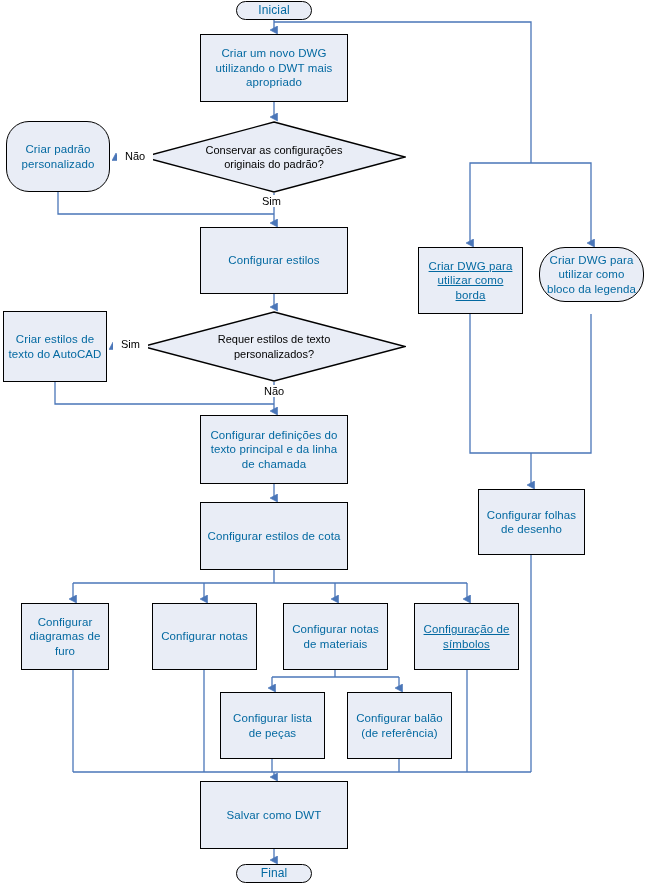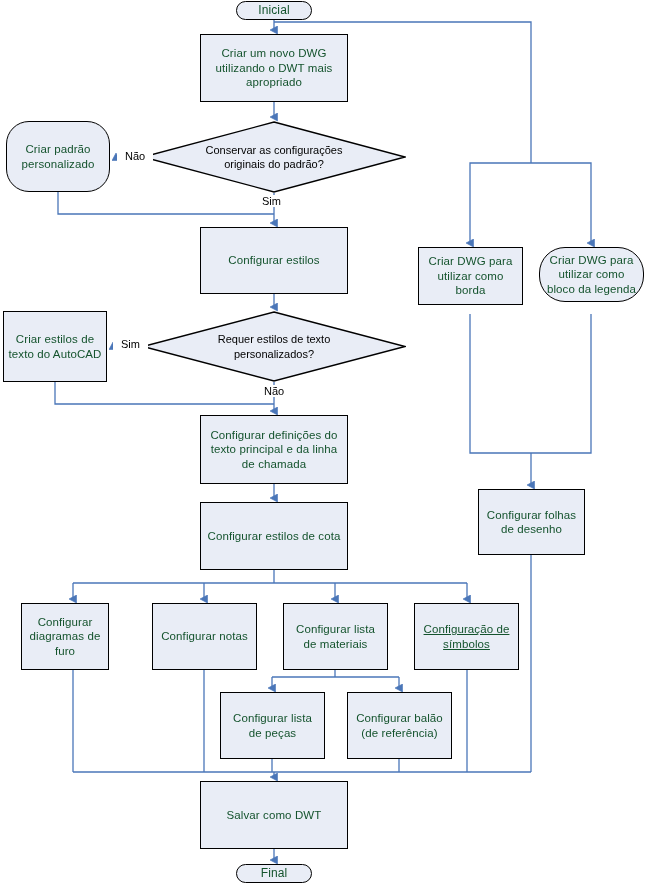--- a/index.html
+++ b/index.html
@@ -14,21 +14,21 @@
   #edges{position:absolute;left:0;top:0;width:645px;height:885px;}
   .node{
     position:absolute;
     box-sizing:border-box;
     background:#e9edf6;
     border:1.3px solid #000000;
     display:flex;
     align-items:center;
     justify-content:center;
     text-align:center;
-    color:#14532d;
+    color:#0369a1;
     font-size:11.5px;
     line-height:14.5px;
     letter-spacing:0.1px;
     padding:2px 4px;
   }
   .terminator{
     border-radius:999px;
     font-size:12px;
   }
   .decision{
@@ -153,21 +153,21 @@
     <svg class="dshape" viewBox="0 0 264 71" preserveAspectRatio="none">
       <polygon points="132,1 263,35.5 132,70 1,35.5" fill="#e9edf6" stroke="#000000" stroke-width="1.3" vector-effect="non-scaling-stroke"></polygon>
     </svg>
     <span class="dlabel">Requer estilos de texto personalizados?</span>
   </div>
 
   <div class="node" style="left:3px;top:311px;width:104px;height:71px;">
     <span>Criar estilos de texto do AutoCAD</span>
   </div>
 
-  <div class="node" style="left:418px;top:247px;width:105px;height:58px;">
+  <div class="node" style="left:418px;top:247px;width:105px;height:67px;text-decoration:underline;">
     <span>Criar DWG para utilizar como borda</span>
   </div>
 
   <div class="node" style="left:539px;top:247px;width:105px;height:55px;border-radius:26px;">
     <span>Criar DWG para utilizar como bloco da legenda</span>
   </div>
 
   <div class="node" style="left:200px;top:415px;width:148px;height:69px;">
     <span>Configurar definições do texto principal e da linha de chamada</span>
   </div>
@@ -182,21 +182,21 @@
 
   <div class="node" style="left:21px;top:603px;width:88px;height:67px;justify-content:flex-end;">
     <span>Configurar diagramas de furo</span>
   </div>
 
   <div class="node" style="left:152px;top:603px;width:105px;height:67px;">
     <span>Configurar notas</span>
   </div>
 
   <div class="node" style="left:283px;top:603px;width:105px;height:67px;">
-    <span>Configurar lista de materiais</span>
+    <span>Configurar notas de materiais</span>
   </div>
 
   <div class="node" style="left:414px;top:603px;width:105px;height:67px;text-decoration:underline;">
     <span>Configuração de símbolos</span>
   </div>
 
   <div class="node" style="left:220px;top:692px;width:105px;height:67px;">
     <span>Configurar lista de peças</span>
   </div>
 

